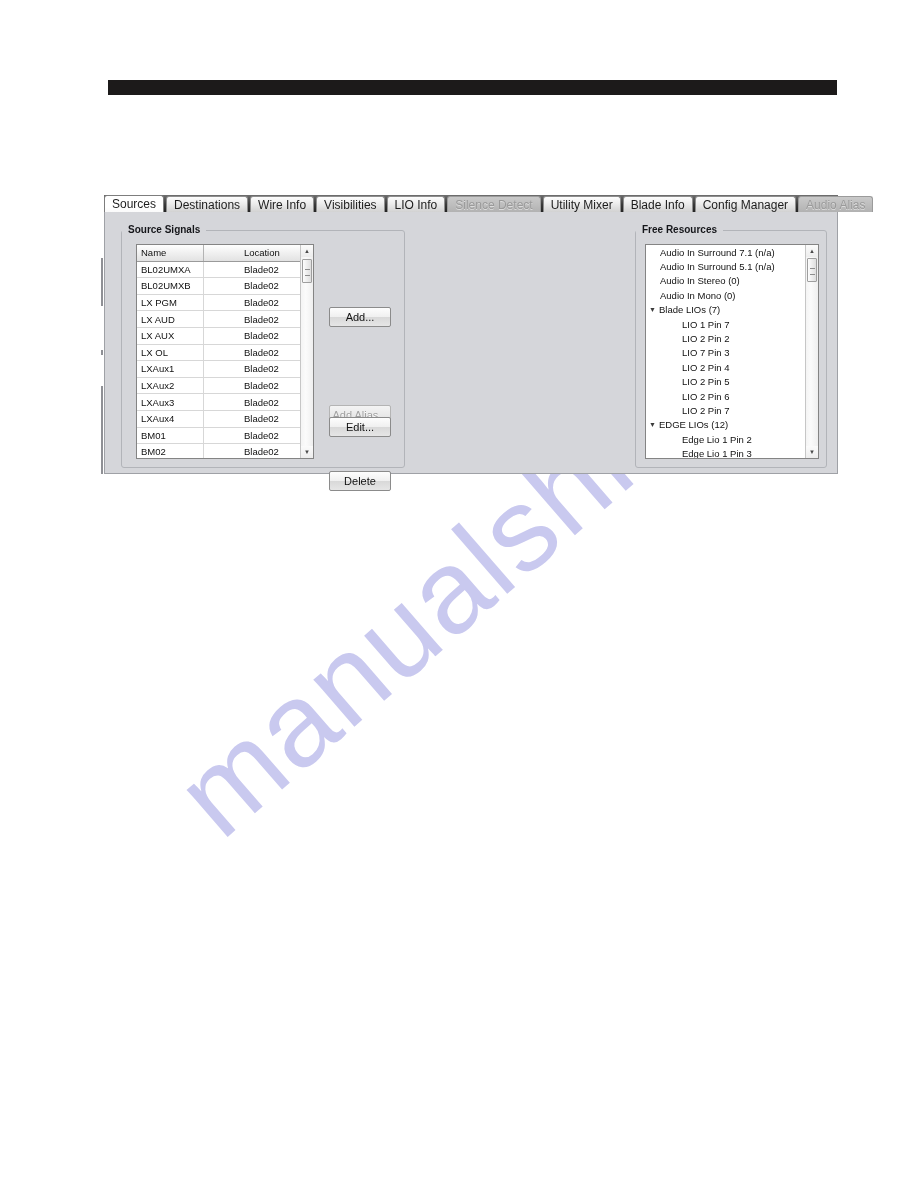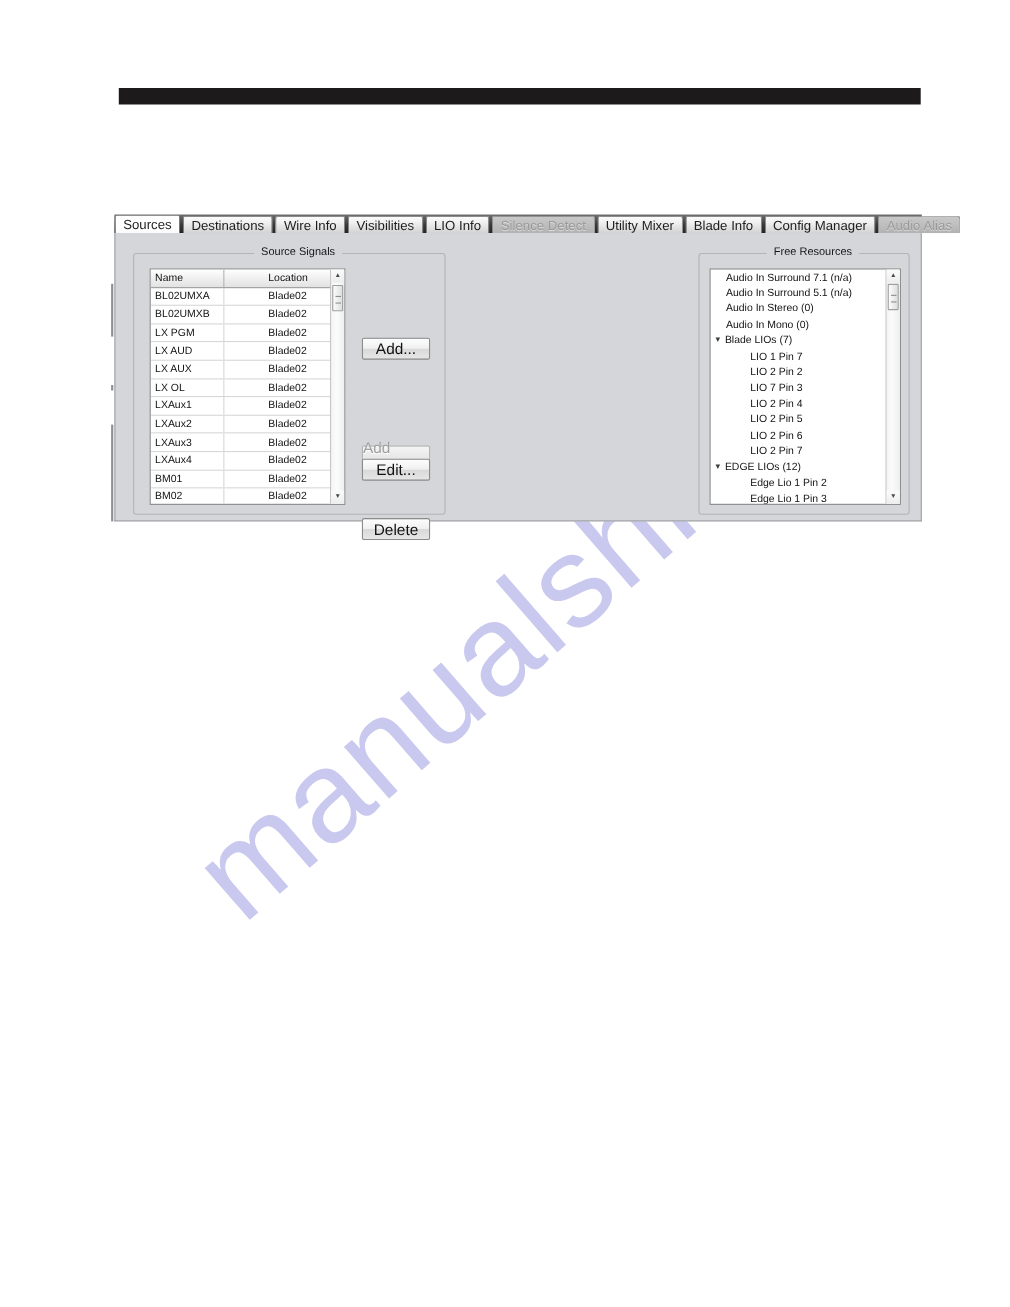--- a/index.html
+++ b/index.html
@@ -110,24 +110,23 @@
   .groupbox {
     position: absolute;
     border: 1px solid #b2b4b9;
     border-radius: 3px;
     background: #d5d6da;
     box-sizing: border-box;
   }
   .groupbox > .gb-title {
     position: absolute;
     top: -7px;
-    left: 16px; right: 0;
-    text-align: center;
+    left: 0; right: 0;
     font-size: 10px;
-    font-weight: normal;
+    font-weight: bold;
     color: #15161a;
     line-height: 12px;
   }
   .groupbox > .gb-title > span {
     background: #d5d6da;
     padding: 0 6px;
   }
 
   #gb-sources { left: 16px;  top: 18px; width: 284px; height: 238px; }
   #gb-details { left: 306px; top: 18px; width: 218px; height: 238px; }
@@ -167,21 +166,21 @@
   }
   .grid-cell.c-name { width: 84px; border-right: 1px solid #d7d7d7; }
   .grid-cell.c-loc  { width: 92px; }
   .grid-row.header .grid-cell.c-name,
   .grid-row.header .grid-cell.c-loc { border-right: 1px solid #b3b3b3; }
 
   
   .btn {
     position: absolute;
     width: 62px; height: 20px;
-    font-size: 14px;
+    font-size: 11px;
     color: #121212;
     background: linear-gradient(to bottom, #fdfdfd 0%, #f0f0f0 48%, #d9d9d9 52%, #e6e6e6 100%);
     border: 1px solid #8b8b8b;
     border-radius: 2px;
     display: flex;
     align-items: center;
     justify-content: center;
     box-sizing: border-box;
     cursor: default;
   }

